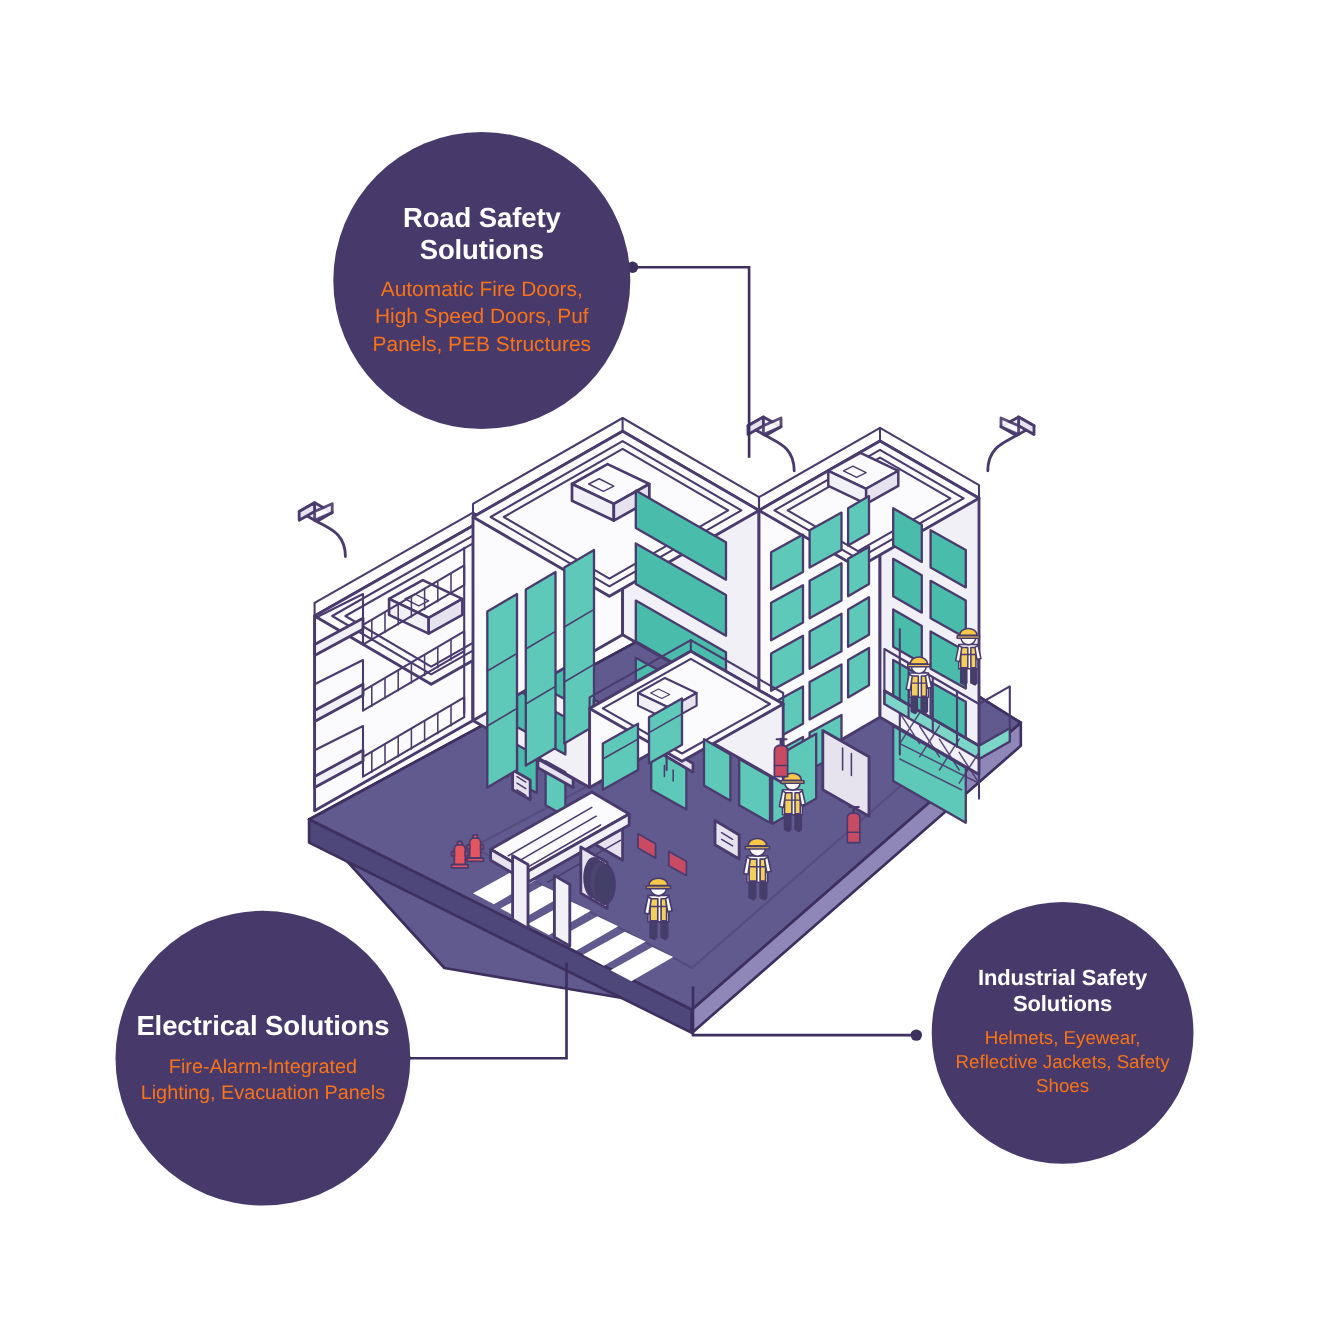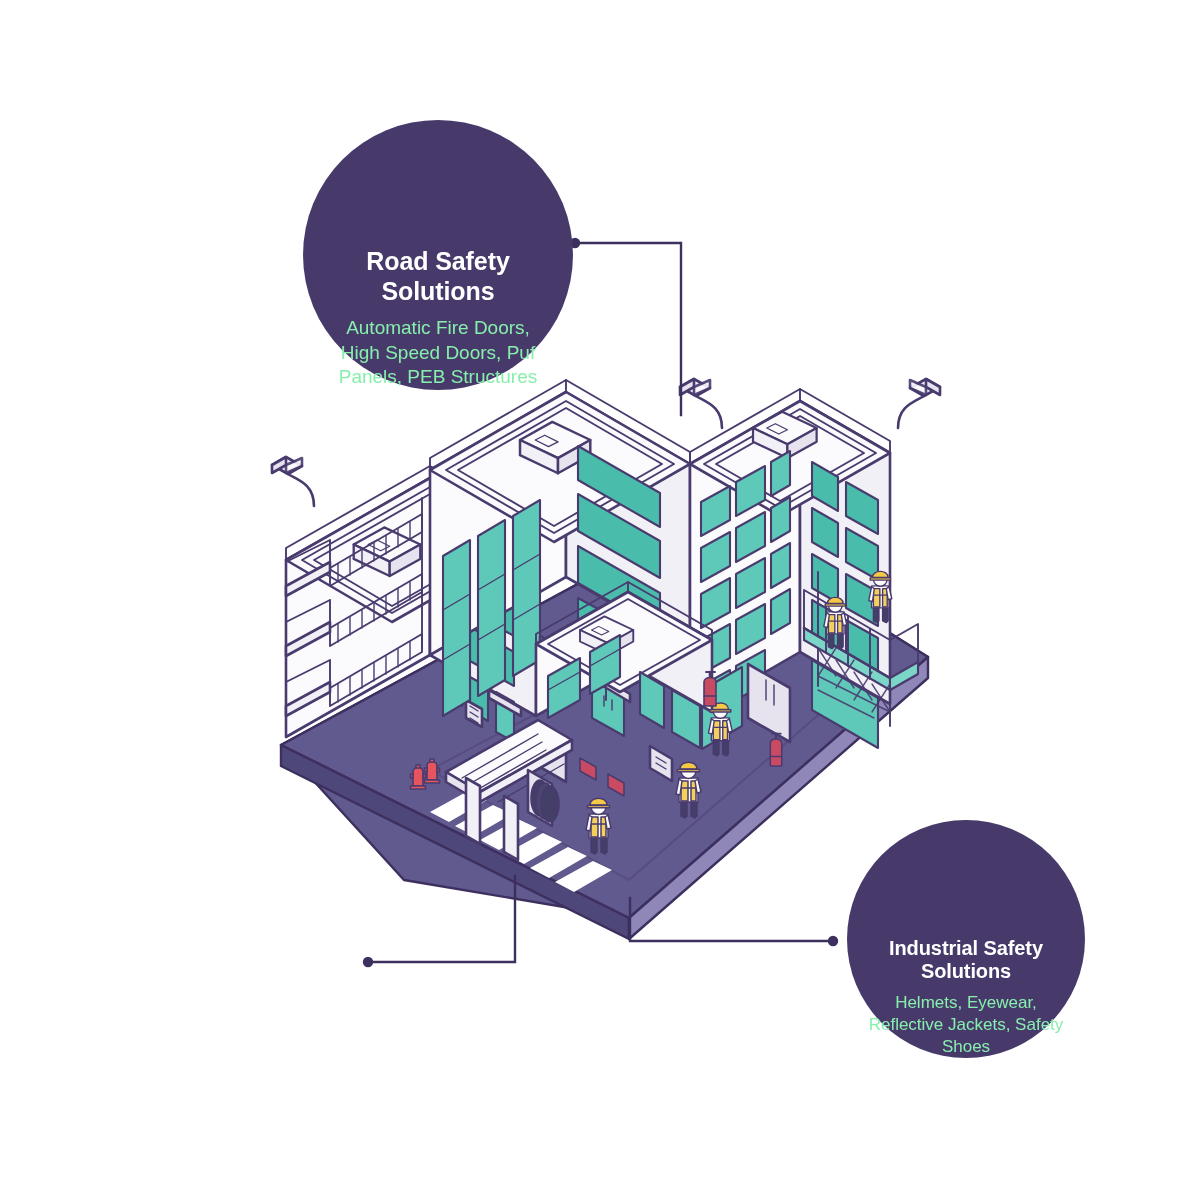--- a/index.html
+++ b/index.html
@@ -26,37 +26,37 @@
     height: 1200px;
   }
   
   .bubble {
     position: absolute;
     border-radius: 50%;
     background: #473a6b;
     display: flex;
     flex-direction: column;
     align-items: center;
-    justify-content: flex-end;
+    justify-content: center;
     text-align: center;
     color: #ffffff;
     box-sizing: border-box;
   }
   .bubble .b-title {
     font-weight: 700;
     line-height: 1.17;
     letter-spacing: -0.1px;
     margin: 0 0 10px 0;
     color: #ffffff;
   }
   .bubble .b-desc {
     font-weight: 400;
     line-height: 1.30;
     margin: 0;
-    color: #86efac;
+    color: #f97316;
   }
   #bubble-road {
     left: 303px; top: 120px; width: 270px; height: 270px;
     padding: 0 30px;
   }
   #bubble-road .b-title { font-size: 25px; }
   #bubble-road .b-desc  { font-size: 19px; }
 
   #bubble-electrical {
     left: 105px; top: 828px; width: 268px; height: 268px;
@@ -396,19 +396,23 @@
       <path class="conn" d="M 833 941 L 630 941 L 630 898"></path>
       <circle class="cdot" cx="833" cy="941" r="5.2"></circle>
     </g>
   </svg>
 
   <div class="bubble" id="bubble-road">
     <div class="b-title">Road Safety Solutions</div>
     <div class="b-desc">Automatic Fire Doors, High Speed Doors, Puf Panels, PEB Structures</div>
   </div>
 
+  <div class="bubble" id="bubble-electrical">
+    <div class="b-title">Electrical Solutions</div>
+    <div class="b-desc">Fire-Alarm-Integrated Lighting, Evacuation Panels</div>
+  </div>
 
   <div class="bubble" id="bubble-industrial">
     <div class="b-title">Industrial Safety Solutions</div>
     <div class="b-desc">Helmets, Eyewear, Reflective Jackets, Safety Shoes</div>
   </div>
 
 </div>
 
 </body></html>

